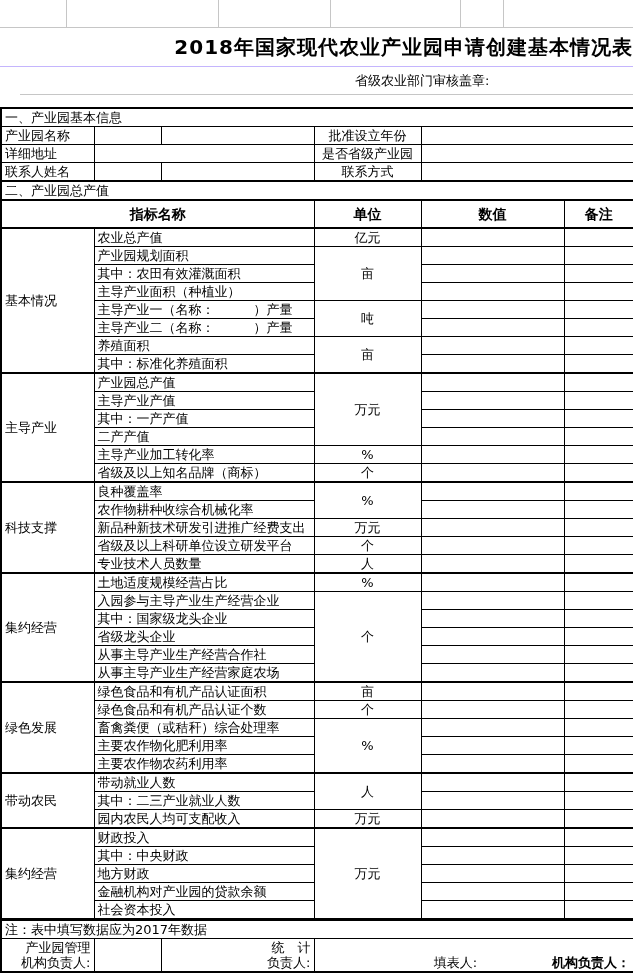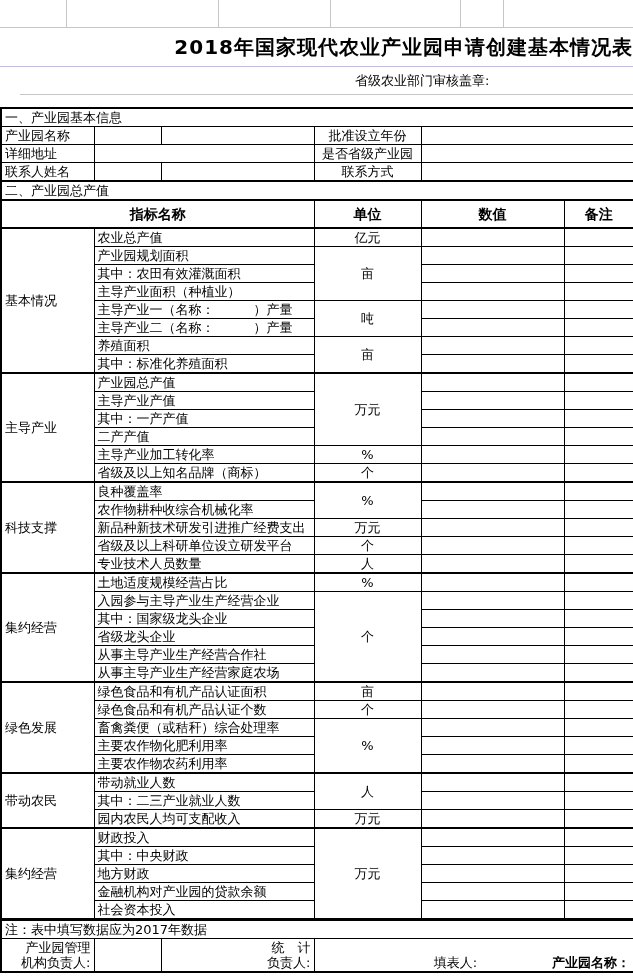--- a/index.html
+++ b/index.html
@@ -314,17 +314,17 @@
     <tr class="noterow">
       <td colspan="6">注：表中填写数据应为2017年数据</td>
     </tr>
     <tr class="sigrow">
       <td>产业园管理
 机构负责人:</td>
       <td></td>
       <td class="br2">统　计
 负责人:</td>
       <td colspan="3">
-        <span>填表人:</span><span class="datelabel">产业园名称：</span>
+        <span>填表人:</span><span class="datelabel">机构负责人：</span>
       </td>
     </tr>
   </tbody>
 </table>
 
 </body></html>

